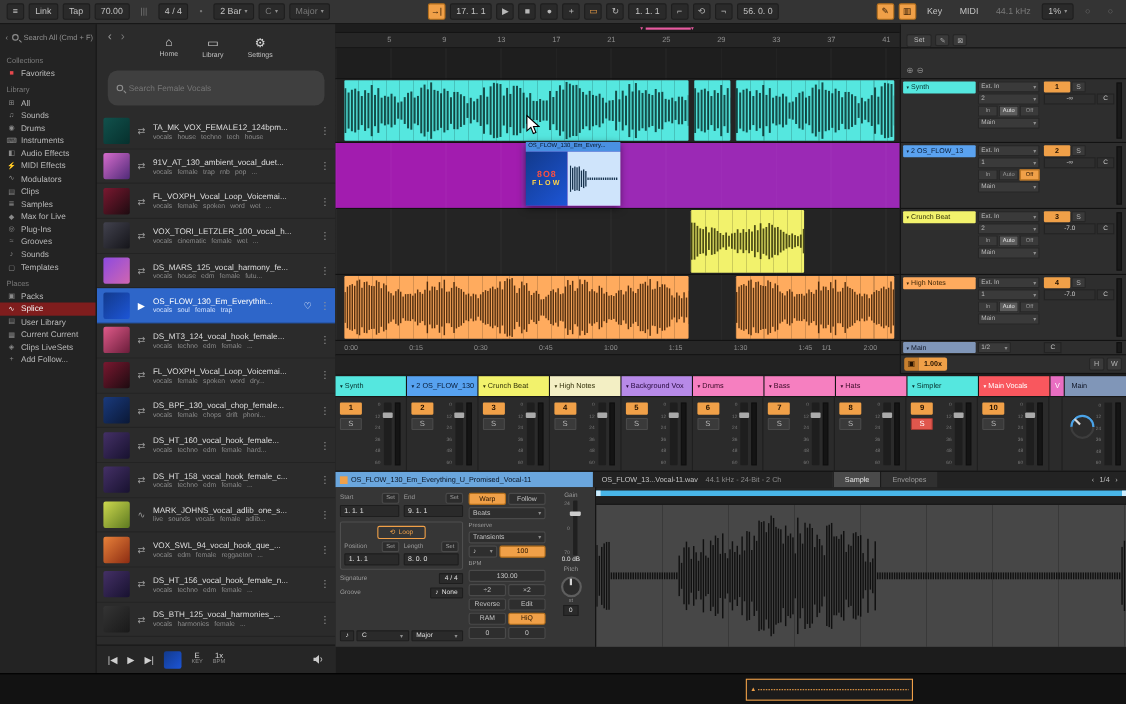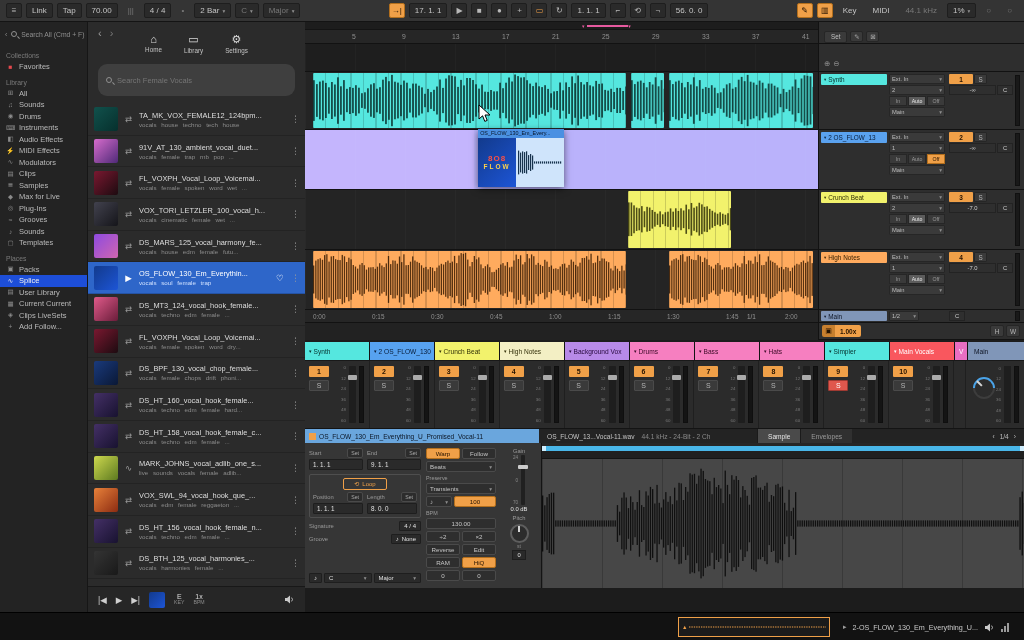--- a/index.html
+++ b/index.html
@@ -24,21 +24,21 @@
 
 
 #leftcol{position:absolute;left:0;top:22px;width:88px;bottom:28px;background:#232323;
 border-right:1px solid #161616;font-size:7.5px;color:#b9b9b9;overflow:hidden}
 #searchall{height:24px;display:flex;align-items:center;gap:4px;padding:0 5px;color:#8f8f8f;font-size:6.8px;white-space:nowrap}
 .mag{width:6px;height:6px;border:1px solid #8f8f8f;border-radius:50%;position:relative;flex:none}
 .mag::after{content:"";position:absolute;left:5px;top:5px;width:3px;height:1px;background:#8f8f8f;transform:rotate(45deg)}
 .sech{padding:6px 6px 2px;color:#7b7b7b;font-size:6.8px}
 .nitem{display:flex;align-items:center;gap:4px;height:11.5px;padding:0 6px;white-space:nowrap;cursor:default}
 .nitem .ic{width:9px;flex:none;text-align:center;font-size:6.5px;color:#8a8a8a}
-.nitem.sel{background:#1d4ed8;color:#f0f0f0}
+.nitem.sel{background:#7f1d1d;color:#f0f0f0}
 .nitem.sel .ic{color:#f0f0f0}
 
 
 #browser{position:absolute;left:88px;top:22px;width:217px;bottom:28px;background:#2b2b2b;display:flex;flex-direction:column}
 #bnav{height:42px;position:relative;display:flex;align-items:center;justify-content:center;gap:22px;flex:none}
 .bnavarrows{position:absolute;left:10px;top:5px;display:flex;gap:8px;color:#9a9a9a;font-size:11px}
 .bni{display:flex;flex-direction:column;align-items:center;gap:1px;font-size:6.3px;color:#c2c2c2}
 .bni .ic{font-size:11px;color:#d8d8d8}
 #bsearch{margin:0 10px 8px;height:18px;flex:none;border-radius:9px;background:#3f3f3f;display:flex;
 align-items:center;gap:5px;padding:16px 8px}
@@ -73,21 +73,21 @@
 .rtop{position:absolute;left:0;right:0;top:0;height:8px;background:#1d1d1d;border-bottom:1px solid #141414}
 .locline{position:absolute;left:55%;width:8%;top:3px;height:2px;background:#e85aa0}
 .loct{position:absolute;top:1px;font-size:5px;color:#e85aa0;line-height:6px}
 .rruler{position:absolute;left:0;right:0;top:8px;height:14px;background:#262626;border-bottom:1px solid #121212;
 display:flex;padding-left:47px;font-size:6.8px;color:#8f8f8f;align-items:center}
 .rruler span{width:50px;flex:none}
 .lane{position:absolute;left:0;right:0;border-bottom:1px solid #121212;background:#242424}
 .lane .grid{position:absolute;inset:0;background:repeating-linear-gradient(90deg,rgba(255,255,255,.025) 0 1px,transparent 1px 50px)}
 #lanepad{top:22px;height:28px;background:#1e1e1e}
 #lane0{top:50px;height:58px}
-#lane1{top:108px;height:60px;background:#c4b5fd}
+#lane1{top:108px;height:60px;background:#a21caf}
 #lane2{top:168px;height:60px}
 #lane3{top:228px;height:60px}
 .cliparea{position:absolute;left:8px;right:3px;top:1px;bottom:1px}
 .clip{position:absolute;top:0;bottom:0;border-radius:1px;overflow:hidden}
 .clip .wave{position:absolute;inset:0}
 .clip .wave.mid{top:18%;bottom:18%}
 .clip::after{content:"";position:absolute;inset:0;pointer-events:none;
 background:repeating-linear-gradient(90deg,rgba(0,0,0,.16) 0 1px,transparent 1px 12.5px)}
 .c-synth{background:#55e7df}
 .c-crunch{background:#f2f26c}
@@ -2049,31 +2049,18 @@
               <rect x="124.8" y="6.5" width="1.4" height="1.0"></rect>
               <rect x="127.2" y="6.5" width="1.4" height="1.0"></rect>
               <rect x="129.6" y="6.5" width="1.4" height="1.0"></rect>
               <rect x="132.0" y="6.5" width="1.4" height="1.0"></rect>
               <rect x="134.4" y="6.5" width="1.4" height="1.0"></rect>
               <rect x="136.8" y="6.5" width="1.4" height="1.0"></rect>
             </g>
           </svg>
         </div>
     </div>
-    <div class="np">
-      <span class="ic">▸</span>
-      <span>2-OS_FLOW_130_Em_Everything_U...</span>
-      <svg width="11" height="11" viewBox="0 0 11 11">
-          <path d="M1 4h2l3-2.5v8L3 7H1z" fill="#c9c9c9"></path>
-          <path d="M7.6 3.6a2.8 2.8 0 010 3.8" stroke="#c9c9c9" stroke-width="0.9" fill="none"></path>
-        </svg>
-      <span class="meterbars">
-          <i style="height:3px"></i>
-          <i style="height:6px"></i>
-          <i style="height:9px"></i>
-        </span>
-    </div>
   </div>
 
   <svg class="cursor" width="13" height="19" viewBox="0 0 13 19">
     <path d="M1 1 L1 15 L4.6 11.8 L6.8 17.4 L9.2 16.4 L7 11 L12 11 Z" fill="#fff" stroke="#000" stroke-width="1"></path>
   </svg>
 </div>
 
 </body></html>

